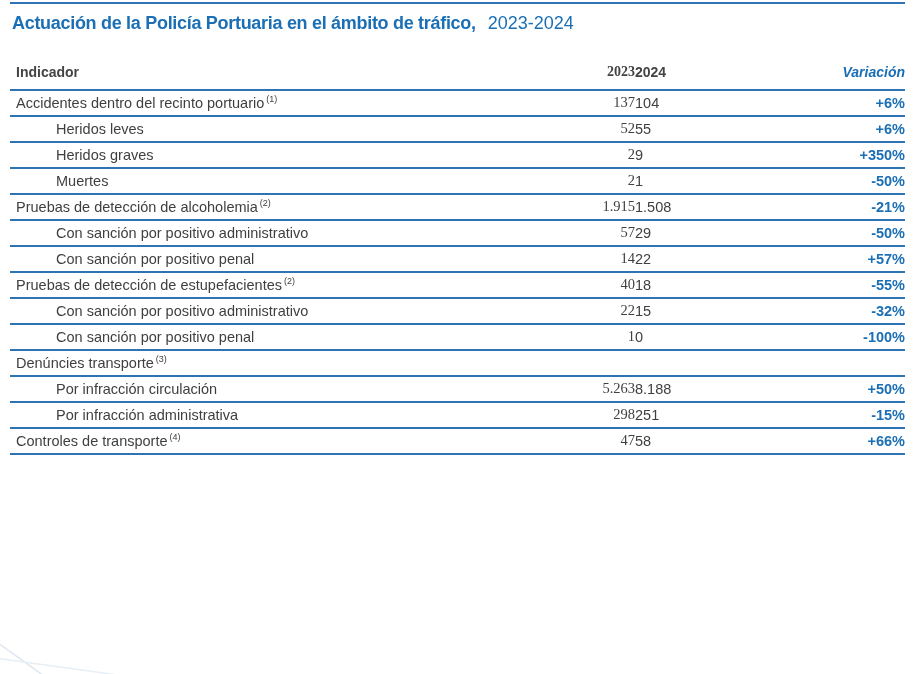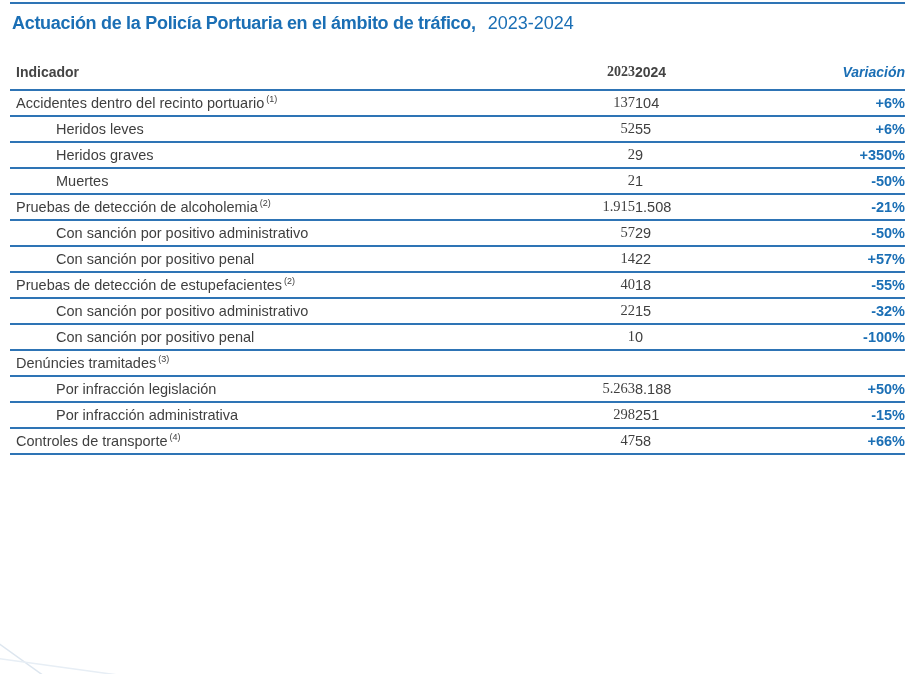--- a/index.html
+++ b/index.html
@@ -136,28 +136,28 @@
   </div>
 
   <div class="row indent">
     <div class="col-label"><span class="lbl">Con sanción por positivo penal</span></div>
     <div class="col-2023">1</div>
     <div class="col-2024">0</div>
     <div class="col-var">-100%</div>
   </div>
 
   <div class="row">
-    <div class="col-label"><span class="lbl">Denúncies tramitades</span><sup class="note">(3)</sup></div>
+    <div class="col-label"><span class="lbl">Denúncies transporte</span><sup class="note">(3)</sup></div>
     <div class="col-2023"></div>
     <div class="col-2024"></div>
     <div class="col-var"></div>
   </div>
 
   <div class="row indent">
-    <div class="col-label"><span class="lbl">Por infracción legislación</span></div>
+    <div class="col-label"><span class="lbl">Por infracción circulación</span></div>
     <div class="col-2023">5.263</div>
     <div class="col-2024">8.188</div>
     <div class="col-var">+50%</div>
   </div>
 
   <div class="row indent">
     <div class="col-label"><span class="lbl">Por infracción administrativa</span></div>
     <div class="col-2023">298</div>
     <div class="col-2024">251</div>
     <div class="col-var">-15%</div>

